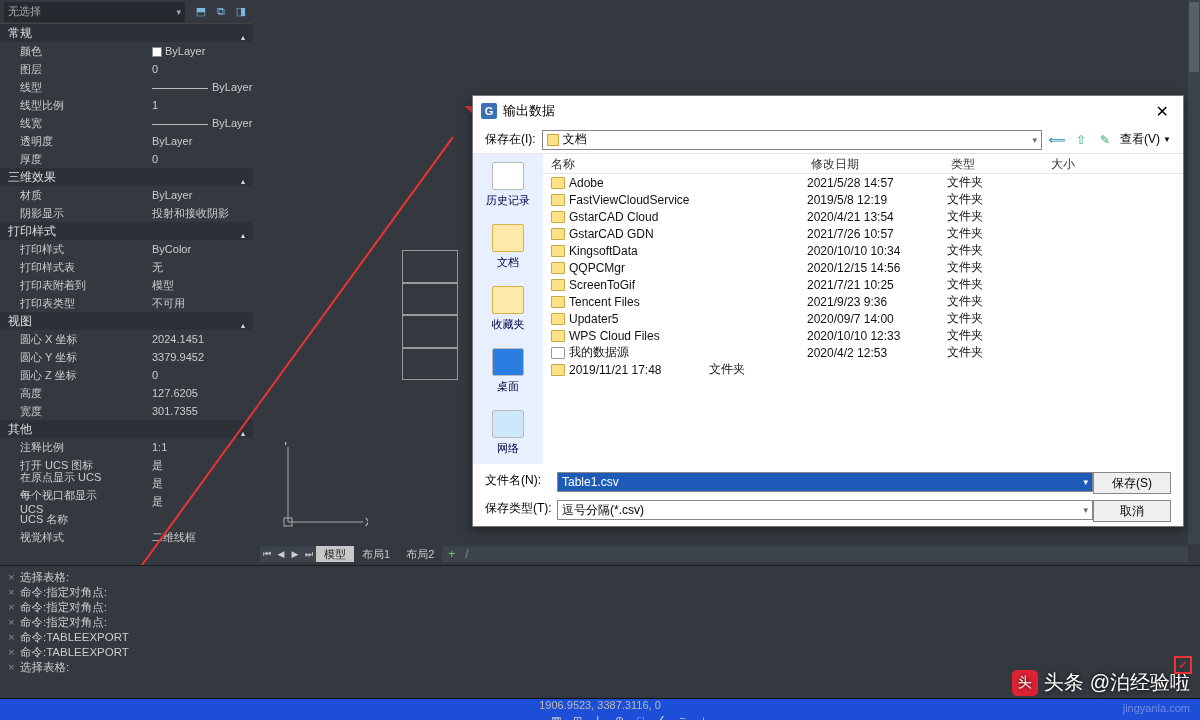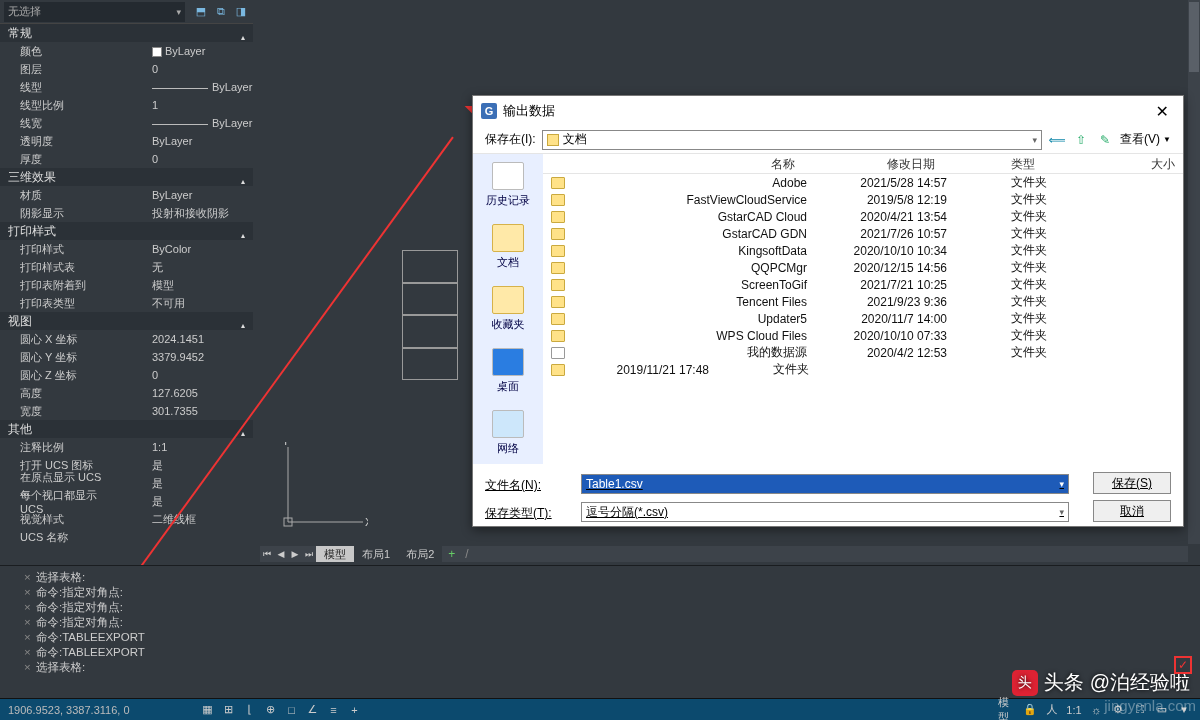--- a/index.html
+++ b/index.html
@@ -35,25 +35,25 @@
 .trect .cell { border:1px solid #999; height:25%; }
 .ucs { position:absolute; left:18px; bottom:30px; width:90px; height:90px; }
 
 
 .redbox { position:absolute; border:2px solid #e33; }
 .redline { position:absolute; background:#e33; transform-origin:left center; height:2px; }
 .redarrow { position:absolute; width:0; height:0; border:8px solid transparent; border-bottom-color:#e33; }
 
 
 .cmdlog { position:absolute; left:0; right:0; top:565px; height:130px; background:#33393f; border-top:1px solid #1a1d20; }
-.cmdlog .lines { padding:4px 8px; font-size:11.5px; line-height:15px; color:#ccc;margin-left:16px; }
+.cmdlog .lines { padding:4px 8px; font-size:11.5px; line-height:15px; color:#ccc; }
 .cmdlog .x { display:inline-block; width:12px; color:#888; }
 
 
-.status { position:absolute; left:0; right:0; bottom:0; height:22px; background:#0c4a6e; display:flex; align-items:center; font-size:11px; color:#bbb; border-top:1px solid #111; }
+.status { position:absolute; left:0; right:0; bottom:0; height:22px; background:#1d4ed8; display:flex; align-items:center; font-size:11px; color:#bbb; border-top:1px solid #111;flex-direction:column; }
 .status .coord { padding:0 8px; }
 .status .sbtns { margin-left:auto; display:flex; gap:2px; padding-right:6px; }
 .status .sbtn { width:20px; height:18px; display:flex; align-items:center; justify-content:center; color:#ccc; }
 .status .sbtns-left { display:flex; gap:1px; margin-left:60px; }
 
 
 .dialog { position:absolute; left:472px; top:95px; width:712px; height:432px; background:#fff; border:1px solid #777; box-shadow:0 3px 10px rgba(0,0,0,.45); color:#000; }
 .dlg-title { height:30px; display:flex; align-items:center; padding:0 8px; font-size:13px; }
 .dlg-title .gicon { width:16px; height:16px; background:#3b6fb6; color:#fff; font-weight:bold; font-size:11px; display:flex; align-items:center; justify-content:center; margin-right:6px; border-radius:2px;}
 .dlg-title .close { margin-left:auto; font-size:16px; padding:0 6px; }
@@ -64,42 +64,42 @@
 .viewbtn { display:flex; align-items:center; gap:3px; }
 
 .dlg-body { display:flex; height:310px; }
 .places { width:70px; background:#e8efff; display:flex; flex-direction:column; align-items:center; }
 .place { flex:1; display:flex; flex-direction:column; align-items:center; justify-content:center; font-size:11px; color:#004; gap:3px; }
 .place .picon { width:32px; height:28px; background:#fff; border:1px solid #bbb; border-radius:2px; position:relative; }
 .place .picon.folder { background:#ffe9a8; border-color:#d6b24a; }
 .place .picon.screen { background:#2a7de1; }
 .place .picon.net { background:#cde7fb; }
 
-.filelist { flex:1;text-align:right; }
+.filelist { flex:1; }
 .fl-hdr { height:20px; display:flex; font-size:12px; color:#333; border-bottom:1px solid #e5e5e5; }
 .fl-hdr div { padding:2px 8px; }
 .col-name { width:260px;} .col-date { width:140px;} .col-type { width:100px;} .col-size { flex:1; }
 .fl-row { height:17px; display:flex; font-size:12px; color:#111; align-items:center; }
 .fl-row .fico { width:14px; height:12px; background:#ffe288; border:1px solid #caa93e; margin:0 4px 0 8px; border-radius:1px; }
 .fl-row .fico.db { background:#fff; border-color:#999; }
 .fl-row .n { width:238px;} .fl-row .d { width:140px;} .fl-row .t { width:100px;} 
 
 .dlg-bot { padding:8px 12px; height:62px; font-size:12px; }
-.brow { display:flex; align-items:flex-end; gap:24px; margin-bottom:6px;text-decoration:underline; }
+.brow { display:flex; align-items:flex-start; gap:0; margin-bottom:6px; }
 .brow .lbl { width:72px; }
 .brow .inp { flex:1; height:20px; border:1px solid #888; padding:0 4px; display:flex; align-items:center; }
 .brow .inp.sel { background:#1e5bb8; color:#fff; }
 .brow .inp::after { content:"▾"; margin-left:auto; font-size:9px; color:#666; }
 .brow .inp.sel::after { color:#fff; }
 .brow .dbtn { width:78px; height:22px; border:1px solid #888; background:#efefef; text-align:center; line-height:20px; }
 
 
 .wm { position:absolute; right:10px; bottom:24px; color:#fff; font-size:20px; text-shadow:0 0 4px #000; display:flex; align-items:center; gap:6px; }
 .wm .logo { width:26px; height:26px; background:#d23; border-radius:5px; display:flex; align-items:center; justify-content:center; font-size:14px; }
-.wm2 { position:absolute; right:4px; bottom:6px; color:rgba(255,255,255,.35); font-size:15px; }
+.wm2 { position:absolute; right:10px; bottom:6px; color:rgba(255,255,255,.35); font-size:11px; }
 .vred { position:absolute; width:18px; height:18px; border:2px solid #e33; right:8px; bottom:46px; display:flex; align-items:center; justify-content:center; color:#e33; font-size:12px; }
 </style>
 </head>
 <body>
 
 <div class="prop-panel">
   <div class="prop-header">
     <div class="prop-select">无选择</div>
     <div class="hdr-icons">
       <span class="hdr-icon">⬒</span>
@@ -210,26 +210,26 @@
       </div>
       <div class="prop-row">
         <span class="k">在原点显示 UCS ...</span>
         <span class="v">是</span>
       </div>
       <div class="prop-row">
         <span class="k">每个视口都显示 UCS</span>
         <span class="v">是</span>
       </div>
       <div class="prop-row">
+        <span class="k">UCS 名称</span>
+        <span class="v"></span>
+      </div>
+      <div class="prop-row">
         <span class="k">视觉样式</span>
         <span class="v">二维线框</span>
-      </div>
-      <div class="prop-row">
-        <span class="k">UCS 名称</span>
-        <span class="v"></span>
       </div>
     </div>
 </div>
 
 <div class="canvas">
   <div class="trect">
     <div class="cell"></div>
       <div class="cell"></div>
       <div class="cell"></div>
       <div class="cell"></div>
@@ -393,27 +393,27 @@
           </div>
           <div class="fl-row">
             <span class="fico"></span>
             <span class="n">Tencent Files</span>
             <span class="d">2021/9/23 9:36</span>
             <span class="t">文件夹</span>
           </div>
           <div class="fl-row">
             <span class="fico"></span>
             <span class="n">Updater5</span>
-            <span class="d">2020/11/7 14:00</span>
+            <span class="d">2020/09/7 14:00</span>
             <span class="t">文件夹</span>
           </div>
           <div class="fl-row">
             <span class="fico"></span>
             <span class="n">WPS Cloud Files</span>
-            <span class="d">2020/10/10 07:33</span>
+            <span class="d">2020/10/10 12:33</span>
             <span class="t">文件夹</span>
           </div>
           <div class="fl-row">
             <span class="fico db"></span>
             <span class="n">我的数据源</span>
             <span class="d">2020/4/2 12:53</span>
             <span class="t">文件夹</span>
           </div>
           <div class="fl-row">
             <span class="fico"></span>

